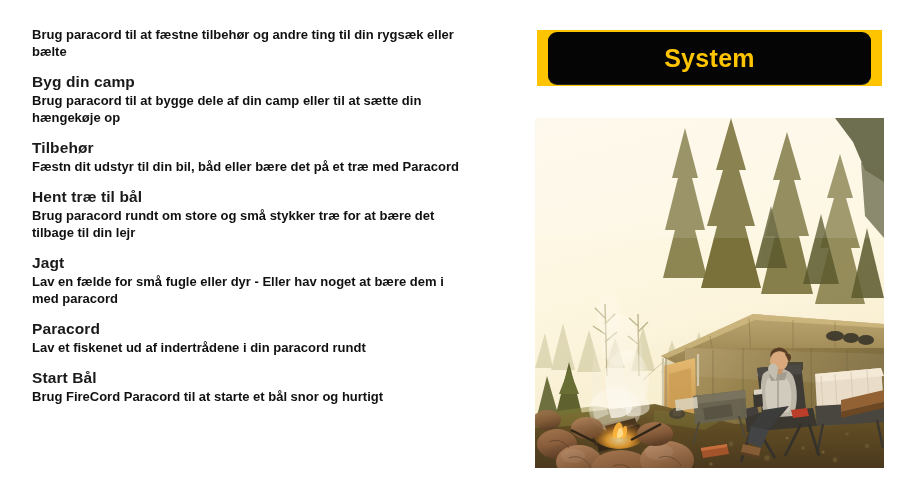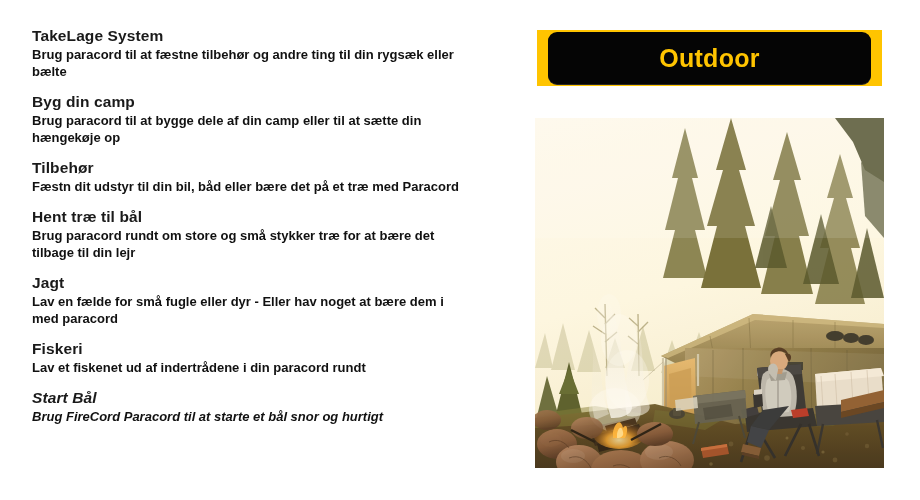--- a/index.html
+++ b/index.html
@@ -22,21 +22,21 @@
   }
 
   
   .content-column {
     position: absolute;
     left: 32px;
     top: 26px;
     width: 450px;
   }
   .use-block { margin-bottom: 12px; }
-  .use-block:last-child { margin-bottom: 0; font-style: italic; }
+  .use-block:last-child { margin-bottom: 0; }
   .use-title {
     font-size: 15.5px;
     font-weight: bold;
     color: #1a1a1a;
     line-height: 19px;
     letter-spacing: 0.1px;
     margin: 0 0 1px 0;
   }
   .use-desc {
     font-size: 13px;
@@ -93,21 +93,20 @@
   .photo svg { display: block; width: 100%; height: 100%; }
 </style>
 </head>
 <body>
 
 <div class="slide">
 
   <div class="content-column">
 
     <div class="use-block">
-      <div class="use-title">TakeLage System</div>
       <div class="use-desc">Brug paracord til at fæstne tilbehør og andre ting til din rygsæk eller bælte</div>
     </div>
 
     <div class="use-block">
       <div class="use-title">Byg din camp</div>
       <div class="use-desc">Brug paracord til at bygge dele af din camp eller til at sætte din hængekøje op</div>
     </div>
 
     <div class="use-block">
       <div class="use-title">Tilbehør</div>
@@ -118,34 +117,34 @@
       <div class="use-title">Hent træ til bål</div>
       <div class="use-desc">Brug paracord rundt om store og små stykker træ for at bære det tilbage til din lejr</div>
     </div>
 
     <div class="use-block">
       <div class="use-title">Jagt</div>
       <div class="use-desc">Lav en fælde for små fugle eller dyr - Eller hav noget at bære dem i med paracord</div>
     </div>
 
     <div class="use-block">
-      <div class="use-title">Fiskeri</div>
+      <div class="use-title">Paracord</div>
       <div class="use-desc">Lav et fiskenet ud af indertrådene i din paracord rundt</div>
     </div>
 
     <div class="use-block">
       <div class="use-title">Start Bål</div>
       <div class="use-desc">Brug FireCord Paracord til at starte et bål snor og hurtigt</div>
     </div>
 
   </div>
 
   <div class="banner">
     <div class="banner-inner">
-      <span class="banner-text">Outdoor</span>
+      <span class="banner-text">System</span>
     </div>
   </div>
 
   <div class="photo">
     <svg viewBox="0 0 349 350" preserveAspectRatio="none">
       <defs>
         <linearGradient id="skyG" x1="0" y1="0" x2="0.25" y2="1">
           <stop offset="0" stop-color="#fefdf7"></stop>
           <stop offset="0.55" stop-color="#fdfaea"></stop>
           <stop offset="1" stop-color="#f5eed2"></stop>

